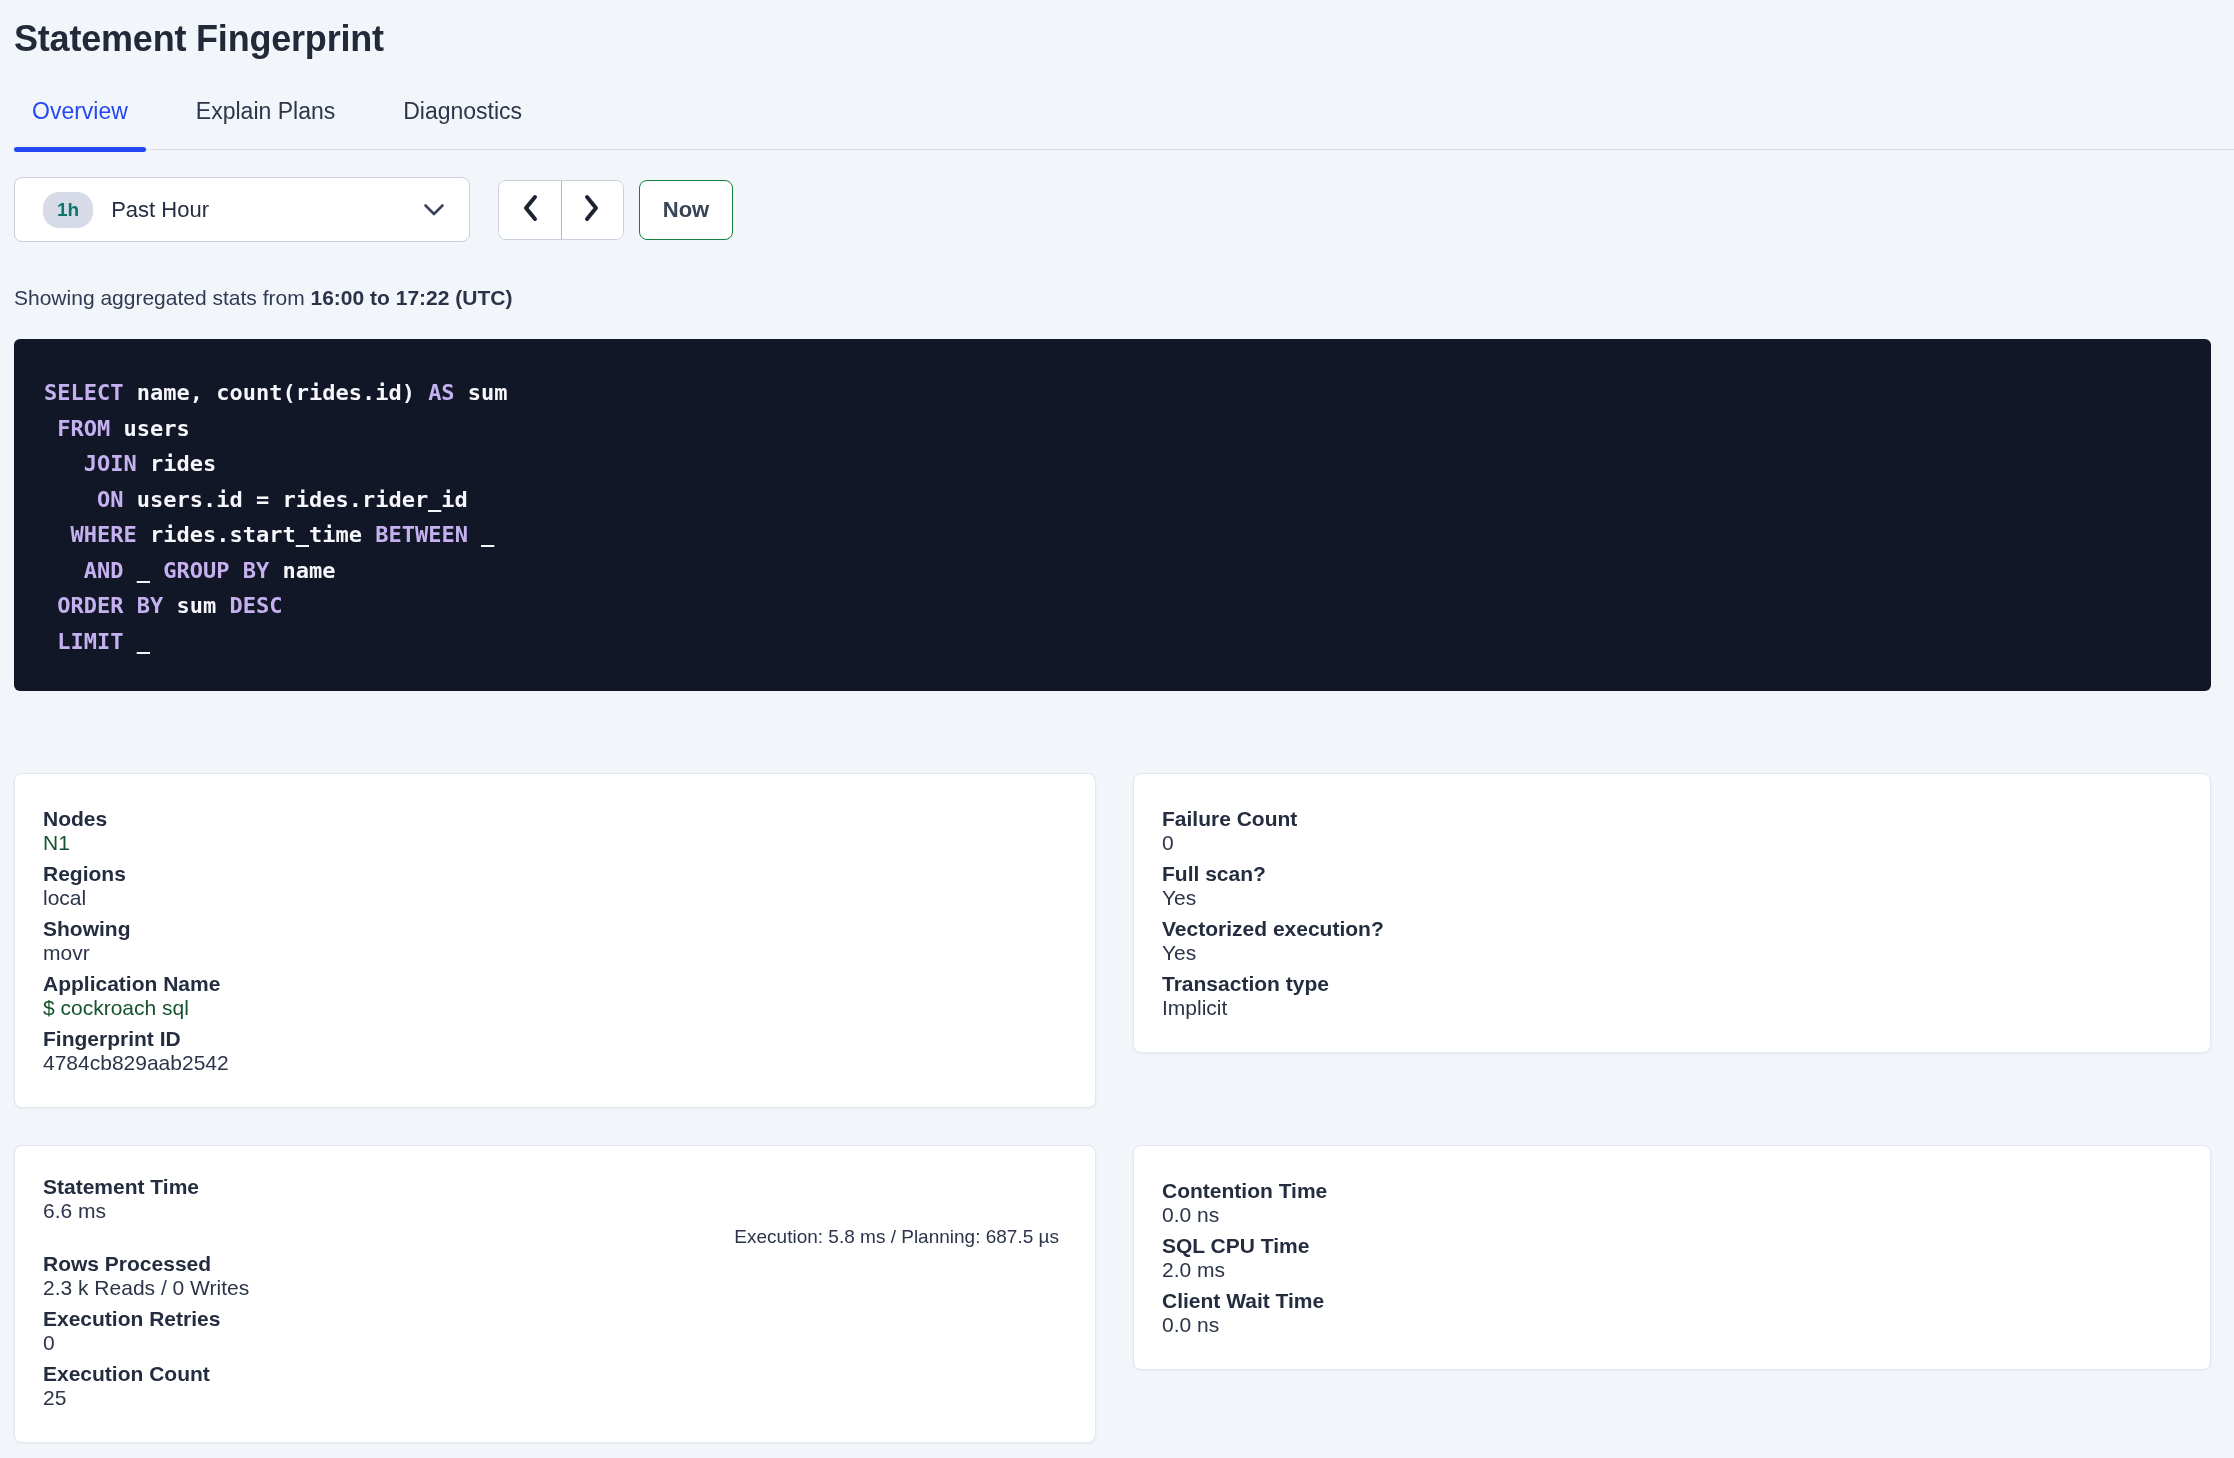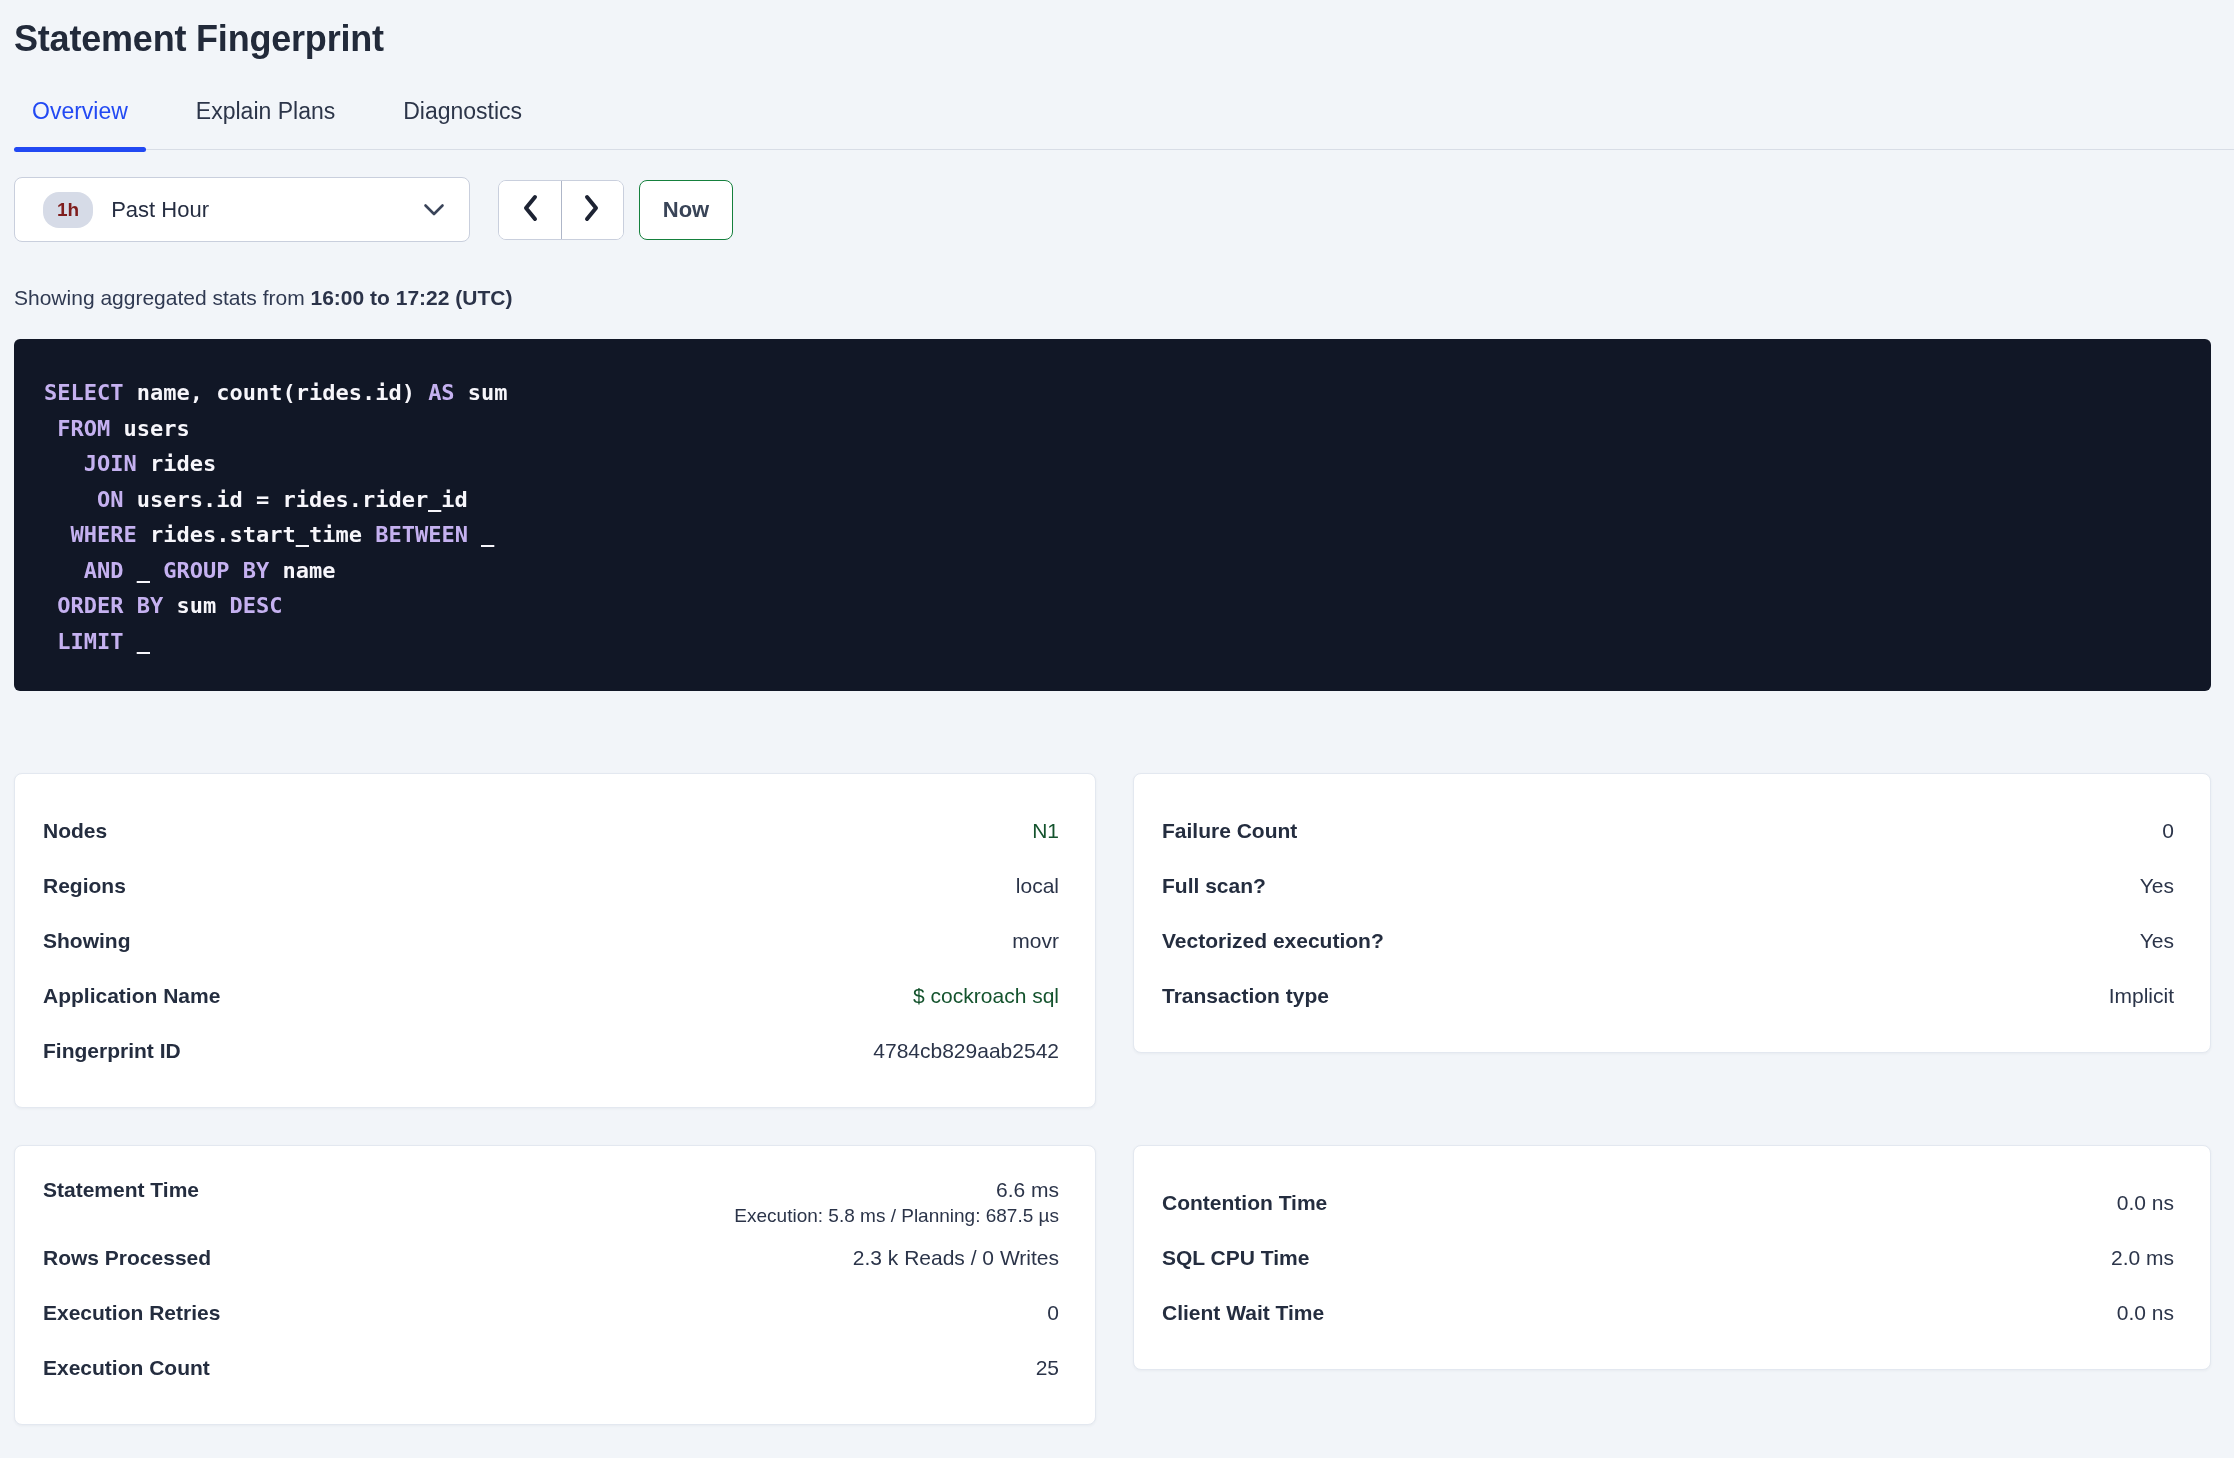--- a/index.html
+++ b/index.html
@@ -19,21 +19,21 @@
   .tab { position: relative; padding: 8px 18px 24px 18px; margin-right: 32px; font-size: 23px;
          color: #2c3549; cursor: pointer; }
   .tab.active { color: #2249f3; }
   .tab.active::after { content: ""; position: absolute; left: 0; right: 0; bottom: -3px;
          height: 5px; border-radius: 3px; background: #2249f3; }
 
   
   .toolbar { display: flex; align-items: center; margin-top: 27px; }
   .time-picker { width: 456px; height: 65px; background: #fff; border: 1px solid #c9cfdd;
          border-radius: 8px; display: flex; align-items: center; padding: 0 24px 0 28px; cursor: pointer; }
-  .time-badge { background: #d6dbe7; color: #7f1d1d; font-weight: 700; font-size: 19px;
+  .time-badge { background: #d6dbe7; color: #0f766e; font-weight: 700; font-size: 19px;
          border-radius: 16px; padding: 7px 14px; margin-right: 18px; }
   .time-label { font-size: 22px; color: #252d41; }
   .time-picker .caret { margin-left: auto; display: flex; }
 
   .arrow-group { margin-left: 28px; height: 60px; width: 126px; background: #fff;
          border: 1px solid #c9cfdd; border-radius: 8px; display: flex; overflow: hidden; }
   .arrow-btn { flex: 1; background: #fff; border: none; display: flex; align-items: center;
          justify-content: center; cursor: pointer; }
   .arrow-btn:first-child { border-right: 1px solid #aeb6c8; }
 
@@ -50,21 +50,21 @@
   .sql-line { font-family: "DejaVu Sans Mono", "Liberation Mono", monospace; font-weight: 700;
          font-size: 22px; line-height: 35.5px; color: #f7f6fb; white-space: pre; }
   .sql-line .kw { color: #c5b1f0; }
 
   
   .cards-grid { margin-top: 82px; display: grid; grid-template-columns: 1082px 1078px;
          column-gap: 37px; row-gap: 37px; align-items: start; }
   .card { background: #fff; border: 1px solid #e3e8f0; border-radius: 8px;
          box-shadow: 0 1px 3px rgba(44,55,78,0.05); padding: 29px 36px 29px 28px; }
   .card-row { min-height: 55px; display: flex; flex-direction: column; justify-content: center; }
-  .card-line { display: flex; justify-content: space-between; align-items: flex-start; width: 100%; }
+  .card-line { display: flex; justify-content: space-between; align-items: flex-start; width: 100%; flex-direction: column; }
   .row-label { font-size: 21px; font-weight: 700; color: #242d3f; }
   .row-value { font-size: 21px; color: #2b3449; text-align: right; }
   .row-value.link { color: #14532d; cursor: pointer; }
   .row-sub { font-size: 19px; color: #2b3449; text-align: right; margin-top: 3px; }
 </style>
 </head>
 <body>
 
 <div class="page">
 

